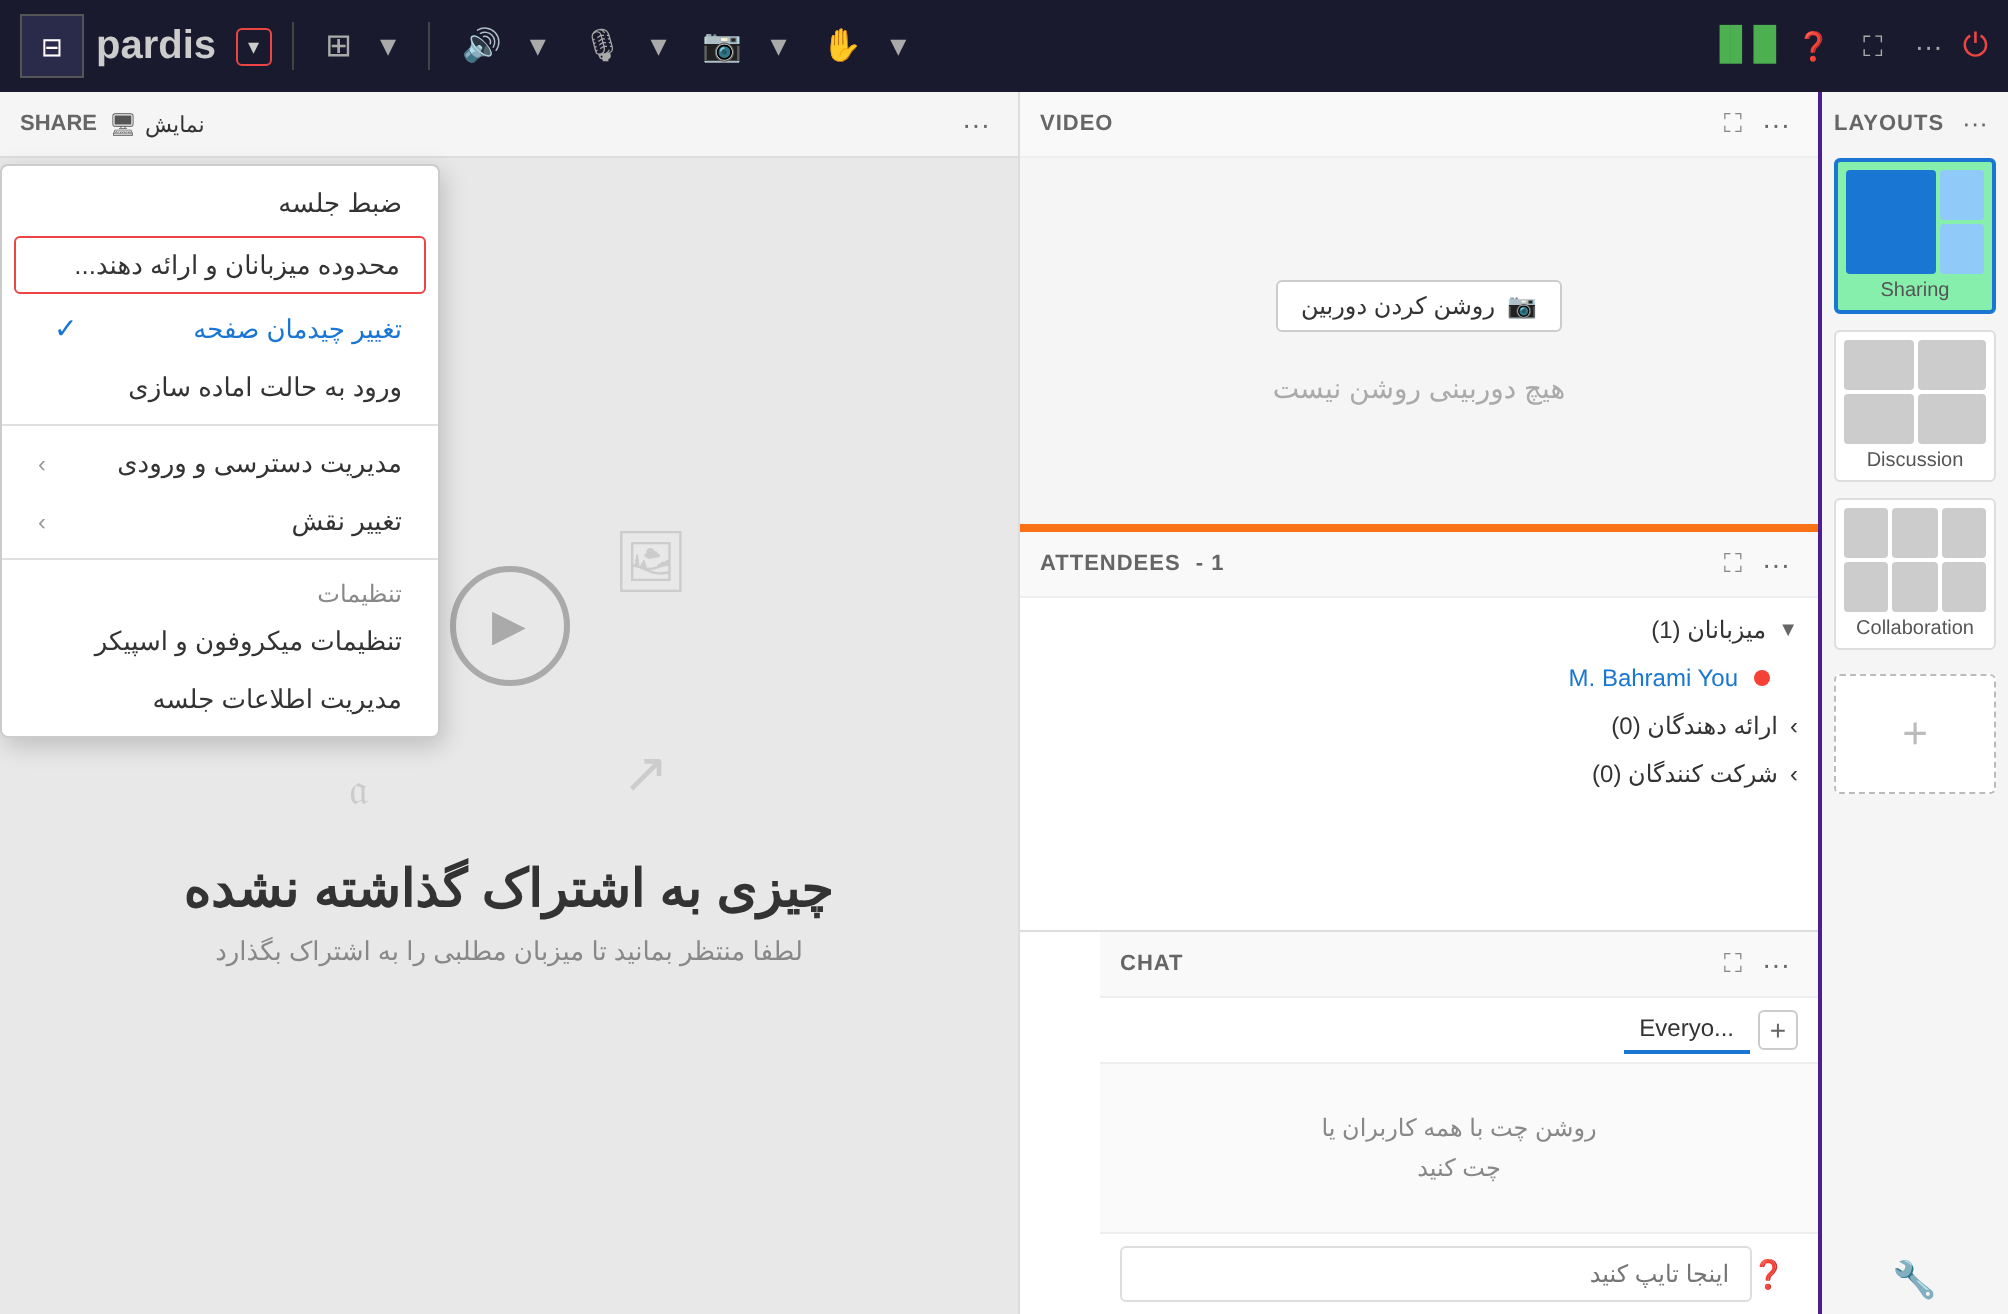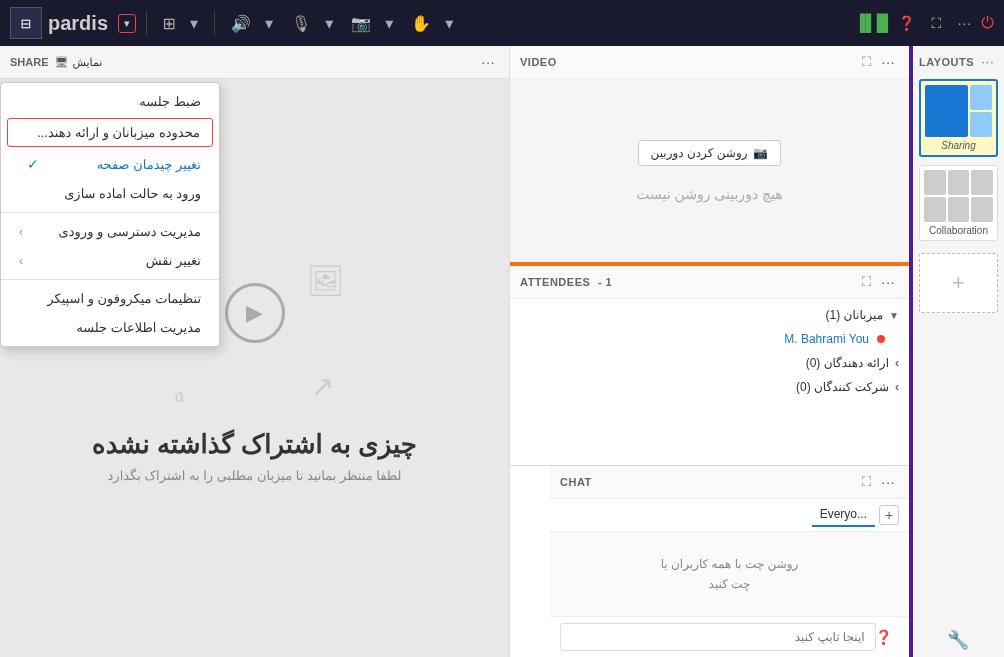--- a/index.html
+++ b/index.html
@@ -299,41 +299,41 @@
       color: #aaa;
       direction: rtl;
       outline: none;
     }
     .chat-help-icon { color: #aaa; font-size: 14px; margin-right: 6px; cursor: pointer; }
 
     
     .layouts-panel {
       width: 95px;
       background: #f5f5f5;
-      border-left: 4px solid #4c1d95;
+      border-left: 2px solid #4c1d95;
       display: flex;
       flex-direction: column;
       padding: 6px;
     }
     .layouts-header {
       display: flex;
       align-items: center;
       justify-content: space-between;
       margin-bottom: 8px;
     }
     .layouts-title { font-size: 11px; color: #666; font-weight: bold; letter-spacing: 0.5px; }
     .layout-card {
       background: #fff;
       border: 1px solid #ddd;
       border-radius: 3px;
       margin-bottom: 8px;
       padding: 4px;
       cursor: pointer;
     }
-    .layout-card.active { border: 2px solid #1976d2; background: #fef9c3; font-style: italic; }
+    .layout-card.active { border: 2px solid #1976d2; background: #86efac; }
     .layout-thumb {
       width: 100%;
       height: 52px;
       display: grid;
       gap: 2px;
     }
     .layout-thumb-sharing {
       grid-template-columns: 2fr 1fr;
       grid-template-rows: 1fr 1fr;
     }
@@ -443,20 +443,21 @@
       <div class="menu-divider"></div>
       <div class="menu-item">
         <span>مدیریت دسترسی و ورودی</span>
         <span class="arrow">›</span>
       </div>
       <div class="menu-item">
         <span>تغییر نقش</span>
         <span class="arrow">›</span>
       </div>
       <div class="menu-divider"></div>
+      <div class="menu-section-title">تنظیمات</div>
       <div class="menu-item">
         <span>تنظیمات میکروفون و اسپیکر</span>
       </div>
       <div class="menu-item">
         <span>مدیریت اطلاعات جلسه</span>
       </div>
     </div>
 
     <div class="sharing-content">
       <div class="sharing-icon-area">
@@ -562,20 +563,29 @@
 
     <div class="layout-card active">
       <div class="layout-thumb layout-thumb-sharing">
         <div class="lt-main"></div>
         <div class="lt-side1"></div>
         <div class="lt-side2"></div>
       </div>
       <div class="layout-name">Sharing</div>
     </div>
 
+    <div class="layout-card">
+      <div class="layout-thumb layout-thumb-discussion">
+        <div class="lt-cell"></div>
+        <div class="lt-cell"></div>
+        <div class="lt-cell"></div>
+        <div class="lt-cell"></div>
+      </div>
+      <div class="layout-name">Discussion</div>
+    </div>
 
     <div class="layout-card">
       <div class="layout-thumb layout-thumb-collab">
         <div class="lt-cell"></div>
         <div class="lt-cell"></div>
         <div class="lt-cell"></div>
         <div class="lt-cell"></div>
         <div class="lt-cell"></div>
         <div class="lt-cell"></div>
       </div>

